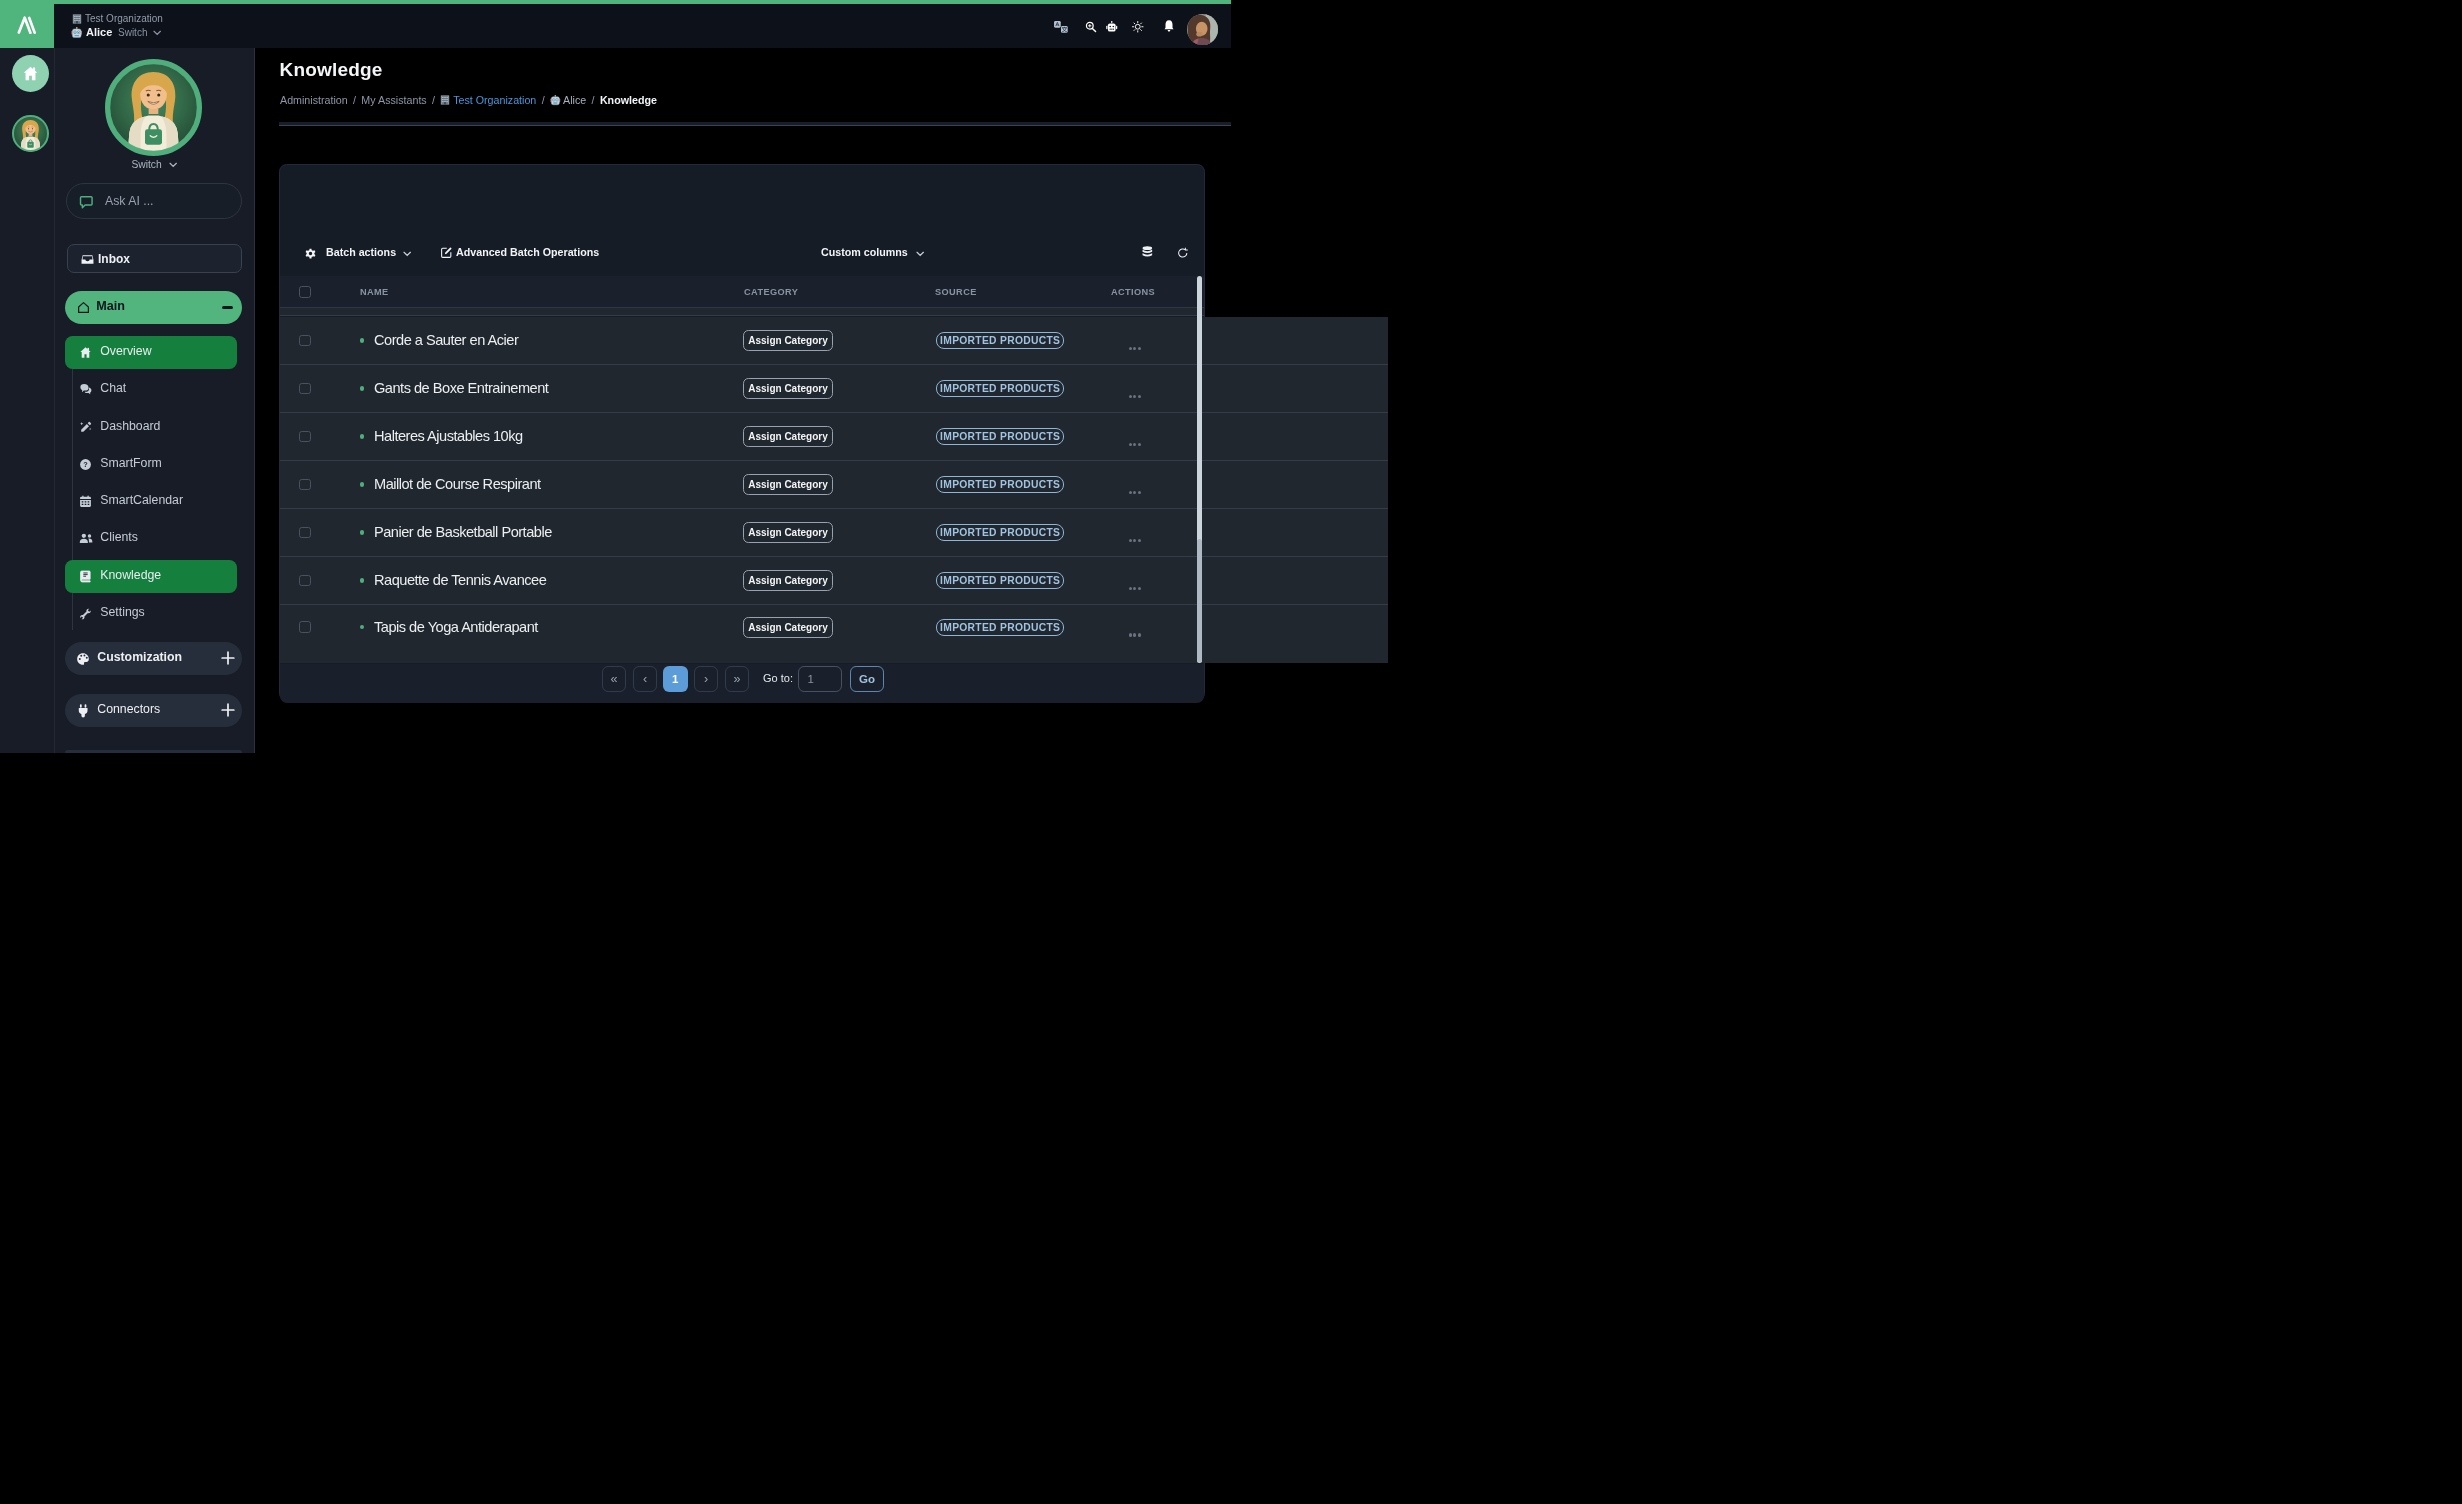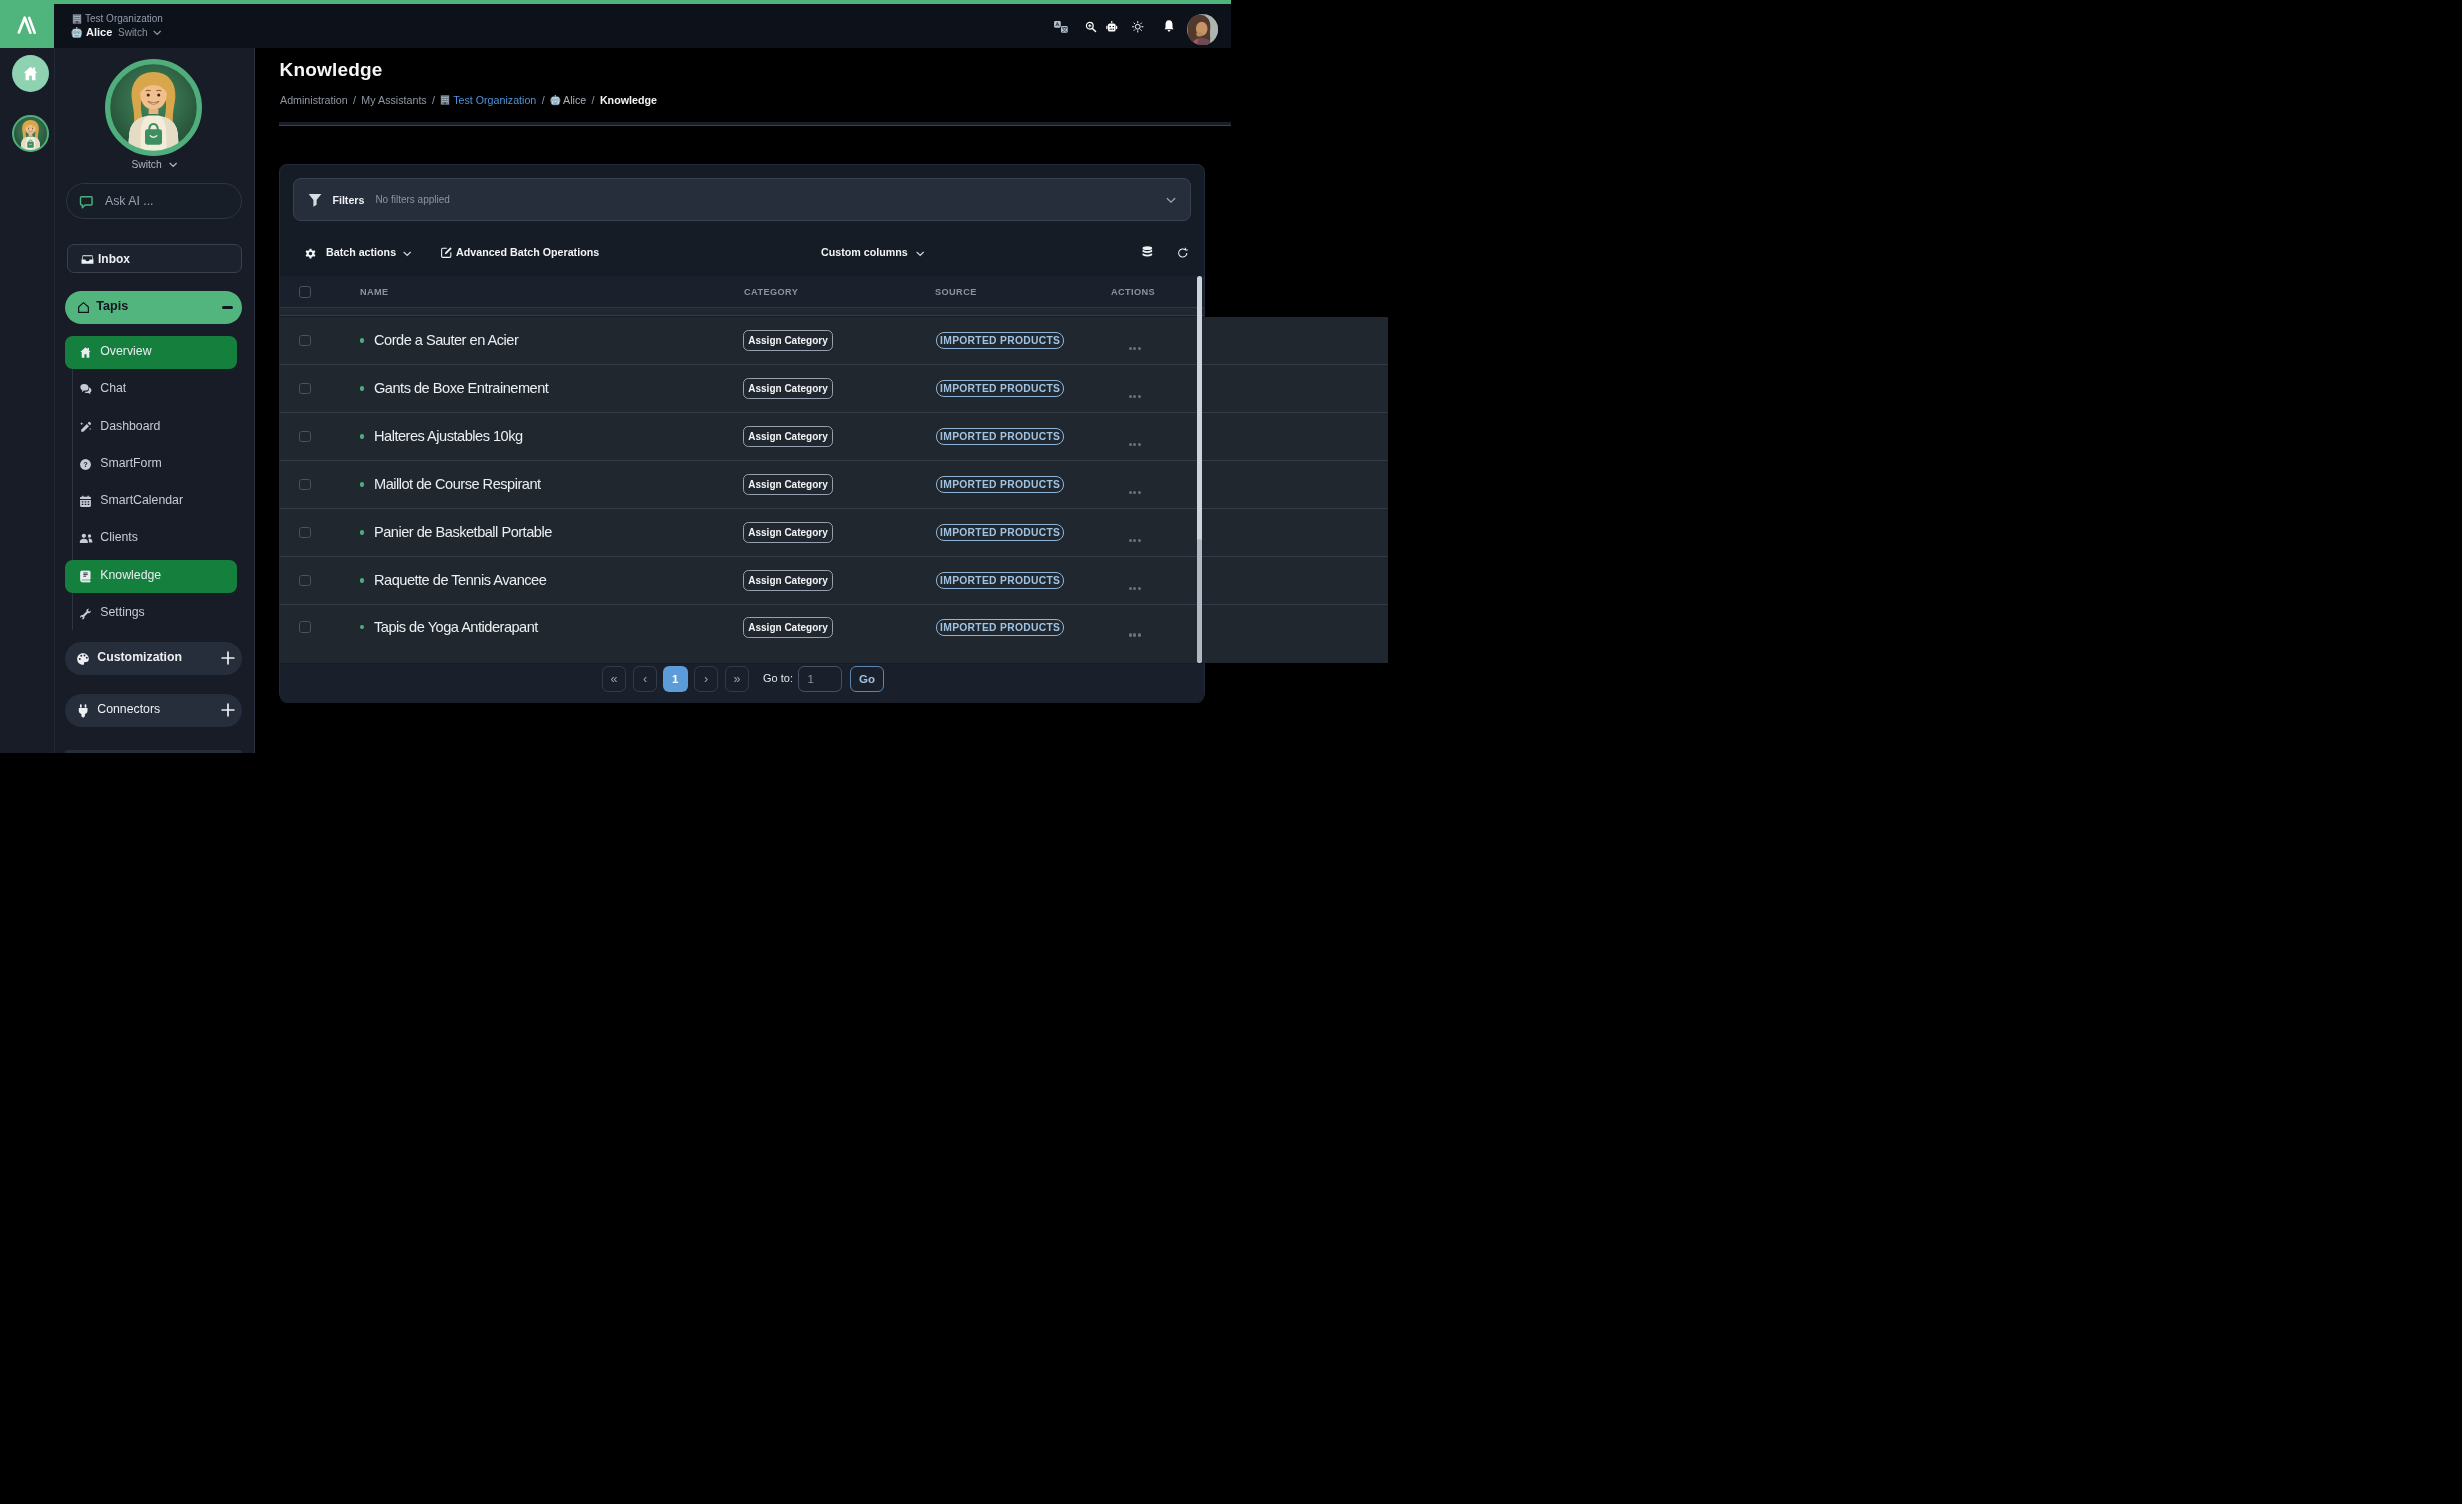--- a/index.html
+++ b/index.html
@@ -224,21 +224,21 @@
   <div id="inbox">
     <svg class="abs" style="left:12.6px;top:7.7px" width="13" height="13" viewBox="0 0 24 24" fill="#EDF0F4">
       <path d="M3 4 L21 4 L23 13 L23 20 L1 20 L1 13 Z M3.6 6 L2.8 12 L8 12 Q8 15 12 15 Q16 15 16 12 L21.2 12 L20.4 6 Z"></path>
     </svg>
     <div class="abs" style="left:30px;top:6.5px;font-size:12px;font-weight:bold;color:#EDF0F4;">Inbox</div>
   </div>
   <div id="mainpill">
     <svg class="abs" style="left:12px;top:10px" width="13" height="13" viewBox="0 0 24 24">
       <path d="M12 3 L21 11 L21 21 L3 21 L3 11 Z" fill="none" stroke="#10161F" stroke-width="2.2" stroke-linejoin="round"></path>
     </svg>
-    <div class="abs" style="left:31px;top:7.7px;font-size:12.6px;font-weight:bold;color:#0E151D;">Tapis</div>
+    <div class="abs" style="left:31px;top:7.7px;font-size:12.6px;font-weight:bold;color:#0E151D;">Main</div>
     <div class="abs" style="left:157px;top:15.3px;width:10.7px;height:2.3px;background:#10161F;border-radius:1.5px;"></div>
   </div>
   <div class="treeline"></div>
   <div class="navitem active" style="top:288px;">
     <svg class="abs" style="left:14px;top:10px" width="13" height="13" viewBox="0 0 24 24" fill="#E9ECF0">
       <path d="M12 2.5 L2.5 11 L5 11 L5 21.5 L10 21.5 L10 15 L14 15 L14 21.5 L19 21.5 L19 11 L21.5 11 Z"></path>
       <rect x="15.5" y="3.5" width="3" height="5"></rect>
     </svg>
     <div class="lbl">Overview</div>
   </div>
@@ -342,30 +342,20 @@
         <rect x="20" y="8" width="3" height="8" rx="1.5" fill="#C96B5B"></rect>
         <rect x="3" y="4" width="18" height="18" rx="4" fill="#BFD9E8" stroke="#8FA9BB" stroke-width="1"></rect>
         <circle cx="8.3" cy="11" r="2.8" fill="#fff" stroke="#4A7F9E" stroke-width="1.4"></circle>
         <circle cx="15.7" cy="11" r="2.8" fill="#fff" stroke="#4A7F9E" stroke-width="1.4"></circle>
         <circle cx="8.3" cy="11" r="1.1" fill="#2E5B75"></circle>
         <circle cx="15.7" cy="11" r="1.1" fill="#2E5B75"></circle>
         <rect x="7" y="16.5" width="10" height="3" rx="1.5" fill="#7E99AB"></rect>
       </svg> <span class="lite">Alice</span> / <span class="white">Knowledge</span></div>
   <div id="strip"></div>
   <div id="card">
-    <div id="filters">
-      <svg class="abs" style="left:14px;top:14.6px" width="14" height="14.6" viewBox="0 0 22 22" fill="#D7DDE4">
-        <path d="M1 1 L21 1 L13.5 10.5 L13.5 18 L8.5 21 L8.5 10.5 Z"></path>
-      </svg>
-      <div class="ftitle">Filters</div>
-      <div class="fsub">No filters applied</div>
-      <svg class="abs" style="left:872px;top:18.4px" width="10" height="7" viewBox="0 0 12 8">
-          <path d="M1.5 1.5 L6 6 L10.5 1.5" stroke="#9AA3B2" stroke-width="1.6" fill="none" stroke-linecap="round"></path>
-        </svg>
-    </div>
     <div id="batchrow">
       <svg class="abs" style="left:24px;top:9.2px" width="13" height="13" viewBox="0 0 24 24" fill="#F2F4F7">
         <path d="M10.3 1 L13.7 1 L14.3 3.8 Q15.6 4.2 16.7 5 L19.4 4 L21.1 7 L19 8.9 Q19.2 10.2 19 11.1 L21.1 13 L19.4 16 L16.7 15 Q15.6 15.8 14.3 16.2 L13.7 19 L10.3 19 L9.7 16.2 Q8.4 15.8 7.3 15 L4.6 16 L2.9 13 L5 11.1 Q4.8 9.8 5 8.9 L2.9 7 L4.6 4 L7.3 5 Q8.4 4.2 9.7 3.8 Z M12 13.2 A3.2 3.2 0 1 0 12 6.8 A3.2 3.2 0 1 0 12 13.2 Z" fill-rule="evenodd" transform="translate(0,2)"></path>
       </svg>
       <div class="batchlbl abs" style="left:46px;top:8.4px;">Batch actions</div>
       <svg class="abs" style="left:123px;top:13px" width="8.4" height="6.1" viewBox="0 0 12 8">
           <path d="M1.5 1.5 L6 6 L10.5 1.5" stroke="#C6CCD6" stroke-width="1.8" fill="none" stroke-linecap="round"></path>
         </svg>
       <svg class="abs" style="left:160px;top:8.4px" width="13" height="13" viewBox="0 0 24 24">
         <path d="M12.5 4 L5 4 Q3 4 3 6 L3 19 Q3 21 5 21 L18 21 Q20 21 20 19 L20 11.5" fill="none" stroke="#F2F4F7" stroke-width="2"></path>

